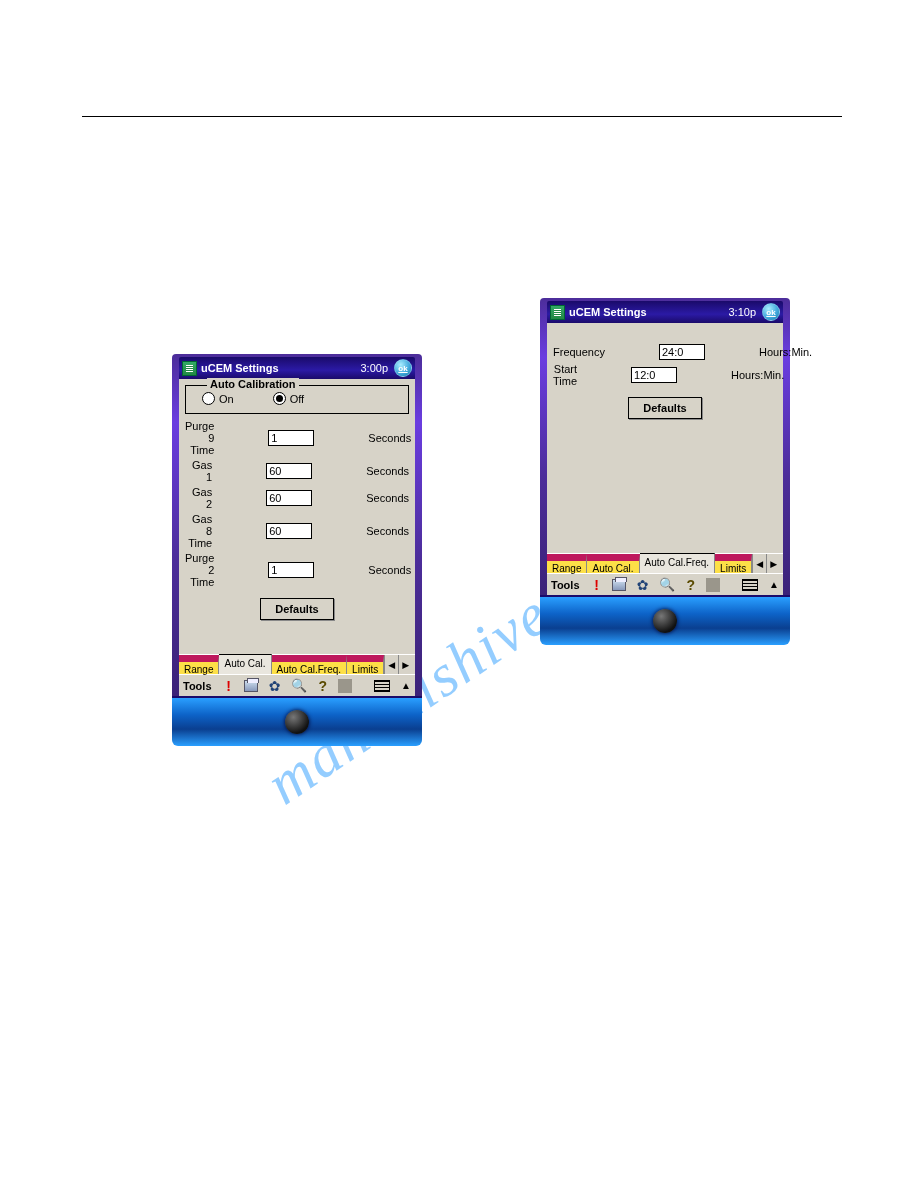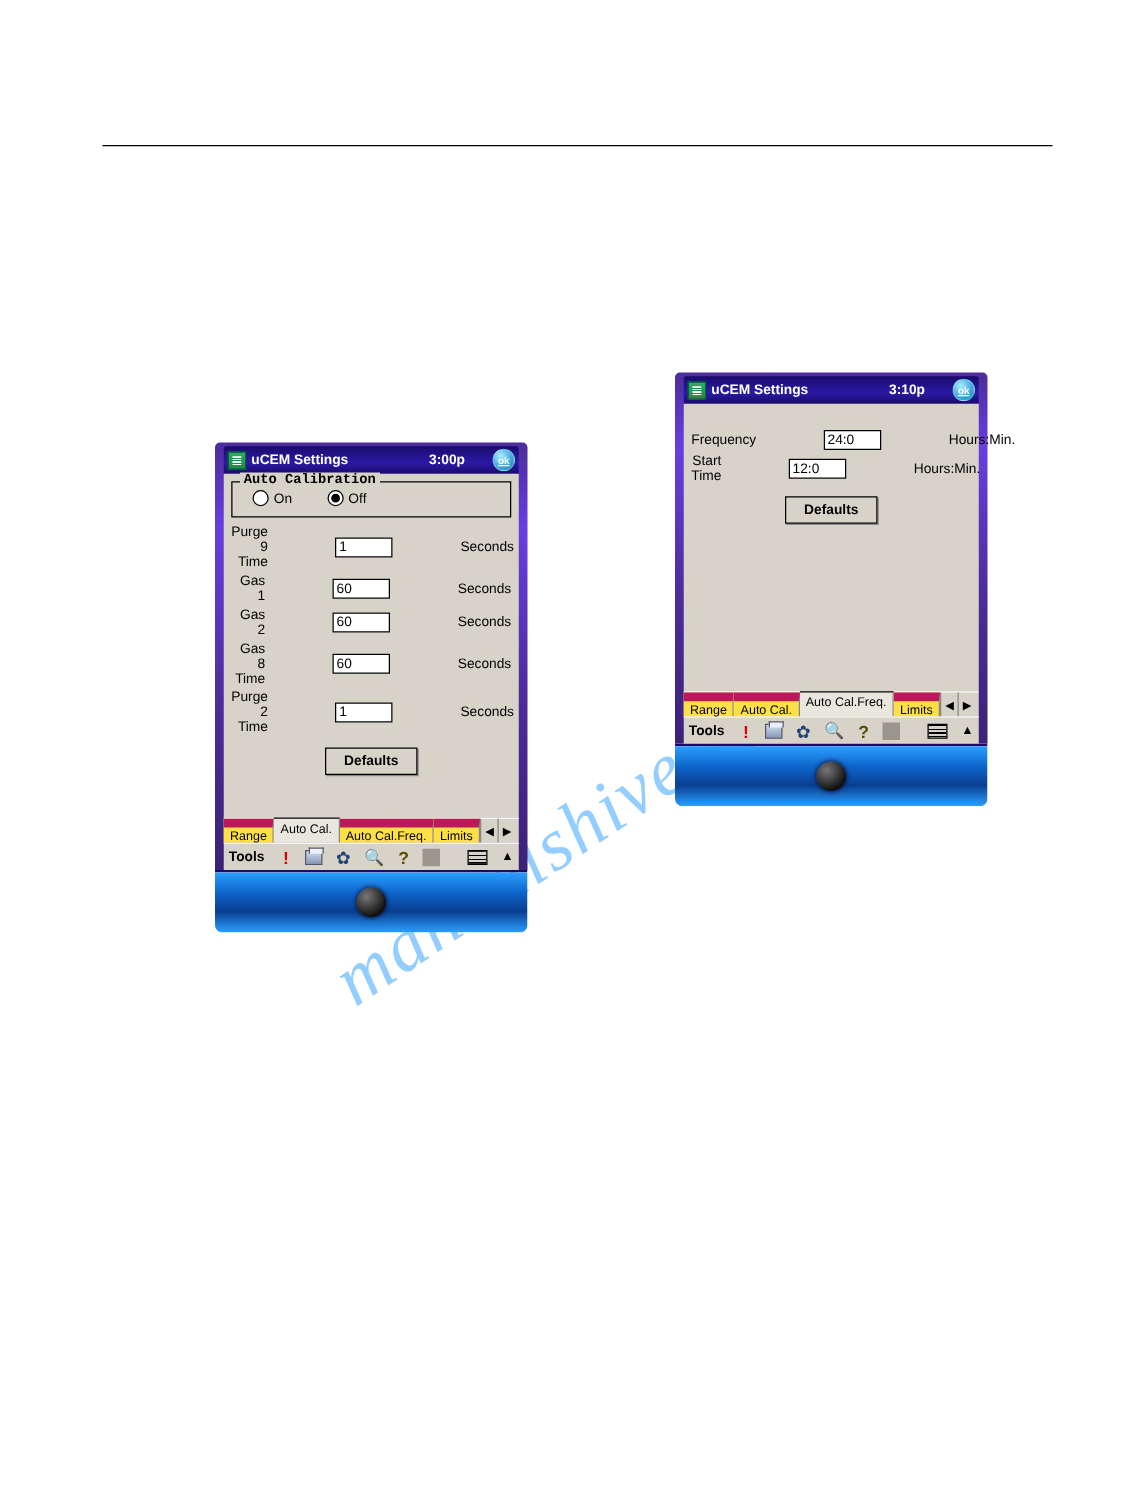--- a/index.html
+++ b/index.html
@@ -39,39 +39,39 @@
     background: linear-gradient(#3a6, #284);
     border: 1px solid #063;
     position: relative;
   }
   .titlebar .app-icon::after {
     content:""; position:absolute; left:3px; top:3px; width:7px; height:7px;
     background: repeating-linear-gradient(#fff 0,#fff 1px,#284 1px,#284 2px);
   }
   .titlebar .title-text { flex: 0 0 auto; }
   .titlebar .spacer { flex: 1; }
-  .titlebar .clock { margin-right: 22px; font-weight: bold; text-align: right; }
+  .titlebar .clock { margin-right: 6px; font-weight: normal; text-align: right; }
   .titlebar .ok-btn {
     width: 18px; height: 18px; border-radius: 50%;
     background: radial-gradient(circle at 35% 30%, #aef, #4ad 55%, #17a);
     color: #fff; font-size: 8px; font-weight: bold;
     display: flex; align-items: center; justify-content: center;
     border: 1px solid #fff4;
     text-decoration: underline;
   }
   .client { background: #d7d3c8; min-height: 210px; padding: 6px; }
   .groupbox {
     border: 1px solid #000; padding: 4px 6px 6px 6px; position: relative;
     margin-bottom: 6px;
   }
   .groupbox .legend {
-    position: absolute; top: -8px; left: 6px; background: #d7d3c8;
-    padding: 0 3px; font-weight: bold; font-size: 11px; font-family: Liberation Mono, monospace;
-  }
-  .radio-row { display: flex; gap: 28px; padding: 2px 10px; }
+    position: absolute; top: -8px; left: 21px; background: #d7d3c8;
+    padding: 0 3px; font-weight: bold; font-size: 11px;
+  }
+  .radio-row { display: flex; gap: 39px; padding: 2px 10px; }
   .radio-opt { display: flex; align-items: center; gap: 4px; }
   .radio-outer {
     width: 13px; height: 13px; border: 1px solid #000; border-radius: 50%;
     display: inline-flex; align-items: center; justify-content: center;
     background: #fff;
   }
   .radio-outer.selected::after {
     content:""; width:7px; height:7px; border-radius:50%; background:#000;
   }
   .field-row { display: flex; align-items: center; margin: 3px 0; gap: 48px; }

